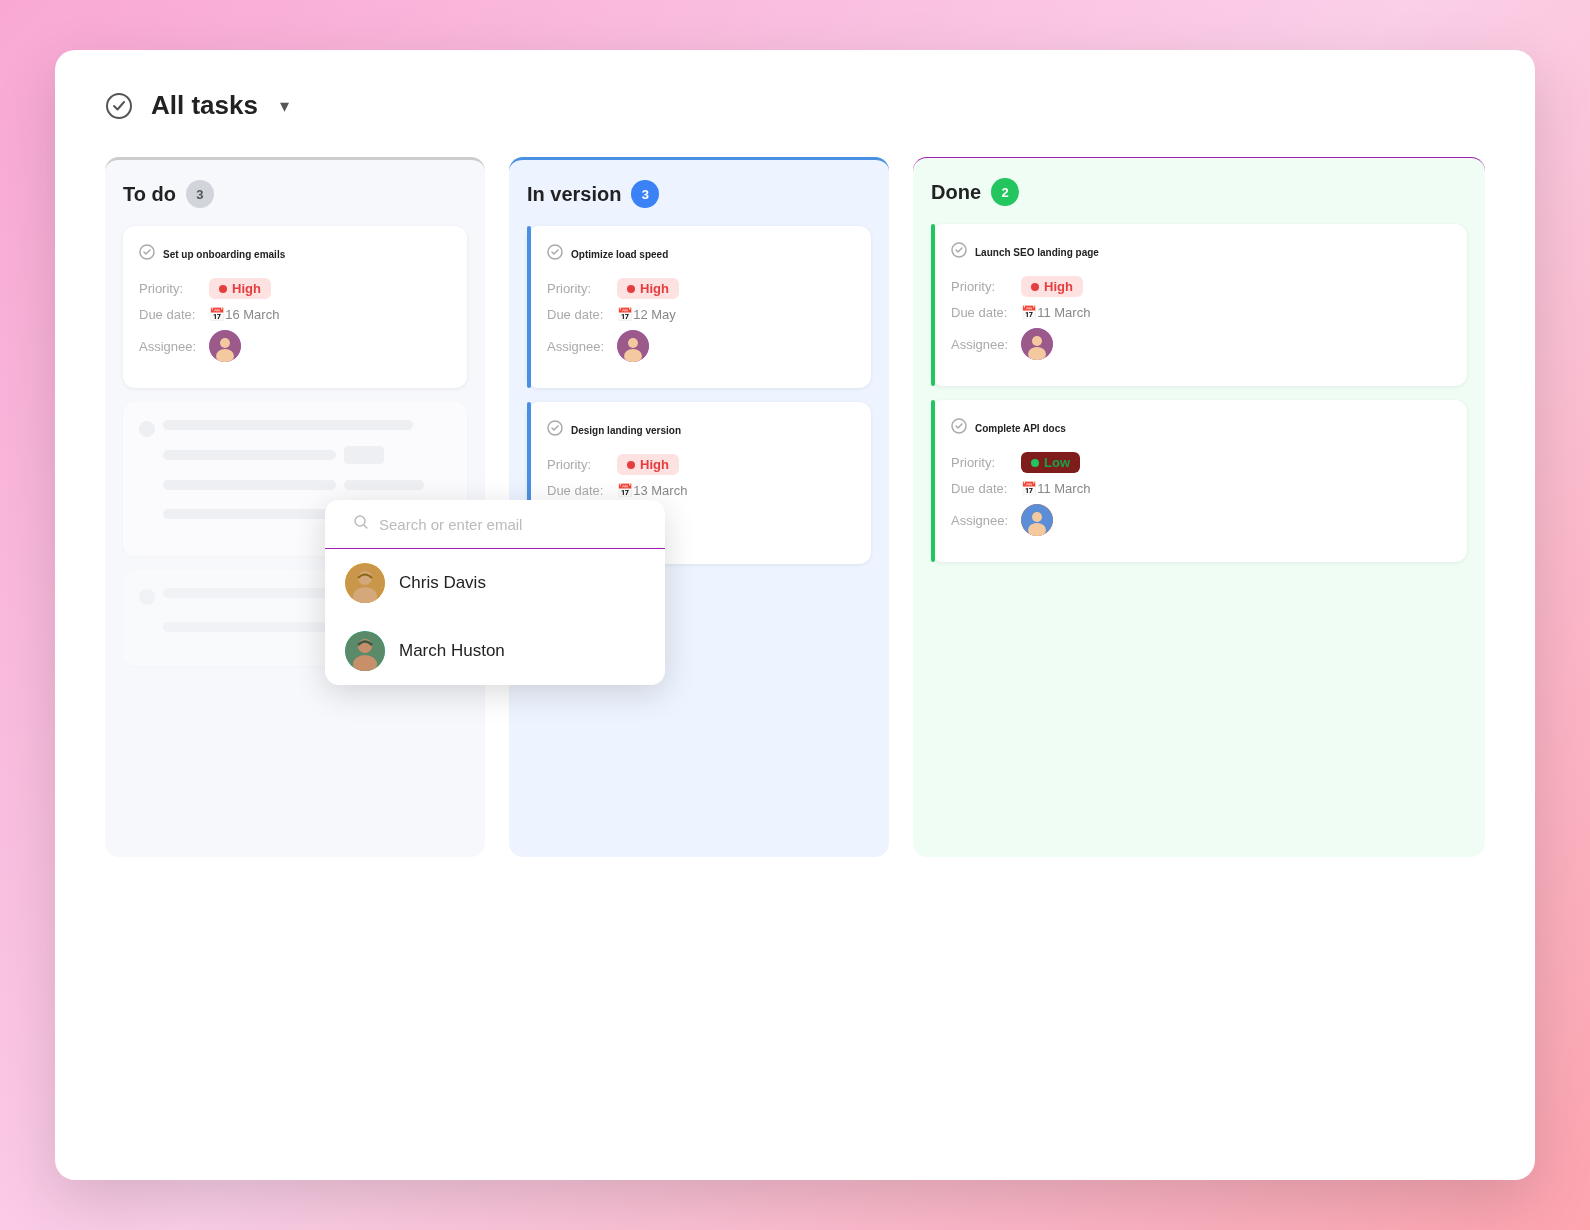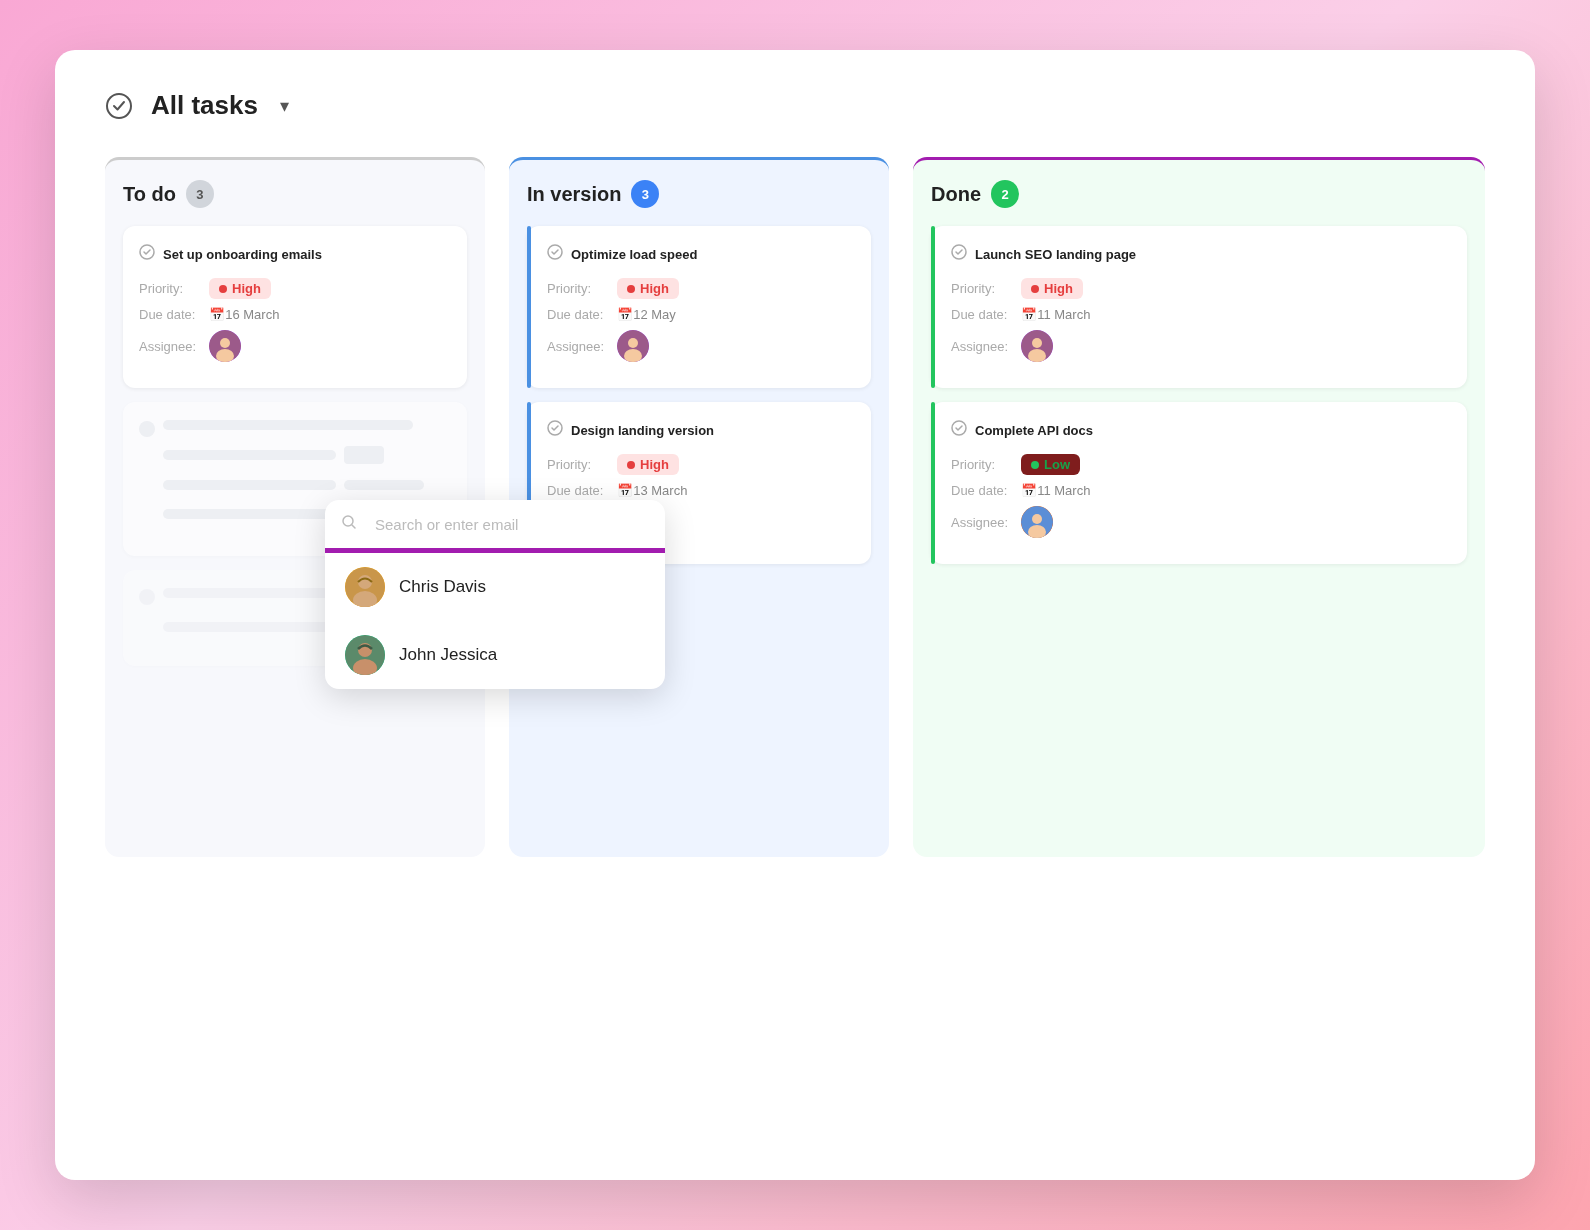--- a/index.html
+++ b/index.html
@@ -52,21 +52,21 @@
       background: #f5f6fa;
       border-radius: 14px;
       width: 380px;
       min-height: 700px;
       padding: 20px 18px;
       position: relative;
       flex-shrink: 0;
     }
     .column-todo { border-top: 3px solid #ccc; background: #f7f8fc; }
     .column-inprogress { border-top: 3px solid #4A90E2; background: #eef4ff; }
-    .column-done { border-top: 3px solid #a21caf; background: #f0fdf4; }
+    .column-done { border-top: 1px solid #a21caf; background: #f0fdf4; }
     .column-header {
       display: flex;
       align-items: center;
       gap: 10px;
       margin-bottom: 18px;
     }
     .column-title {
       font-size: 20px;
       font-weight: 700;
       color: #222;
@@ -91,21 +91,21 @@
       margin-bottom: 14px;
       box-shadow: 0 1px 4px rgba(0,0,0,0.07);
     }
     .task-title-row {
       display: flex;
       align-items: center;
       gap: 8px;
       margin-bottom: 14px;
     }
     .task-title {
-      font-size: 13px;
+      font-size: 10px;
       font-weight: 600;
       color: #222;
     }
     .check-icon {
       color: #999;
       font-size: 16px;
     }
     .task-row {
       display: flex;
       align-items: center;
@@ -185,23 +185,23 @@
       box-shadow: 0 8px 32px rgba(0,0,0,0.15);
       width: 340px;
       z-index: 100;
       top: 450px;
       left: 270px;
       overflow: hidden;
     }
     .dropdown-search {
       display: flex;
       align-items: center;
-      gap: 18px;
-      padding: 14px 16px;
-      border-bottom: 5px solid #a21caf;
+      gap: 10px;
+      padding: 14px 28px;
+      border-bottom: 1px solid #a21caf;
     }
     .search-icon { color: #aaa; font-size: 16px; }
     .search-placeholder {
       color: #bbb;
       font-size: 15px;
     }
     .dropdown-item {
       display: flex;
       align-items: center;
       gap: 14px;
@@ -546,17 +546,17 @@
     </div>
     <div class="dropdown-item">
       <div class="avatar-john">
         <svg width="40" height="40" viewBox="0 0 40 40">
             <circle cx="20" cy="20" r="20" fill="#5b8a6a"></circle>
             <circle cx="20" cy="15" r="7" fill="#c8906a"></circle>
             <ellipse cx="20" cy="33" rx="12" ry="9" fill="#c8906a"></ellipse>
             <path d="M13 14 Q20 7 27 14" stroke="#3d5a45" stroke-width="2.5" fill="none"></path>
           </svg>
       </div>
-      <span class="dropdown-item-name">John Jessica</span>
+      <span class="dropdown-item-name">March Huston</span>
     </div>
   </div>
 
 </div>
 
 </body></html>

